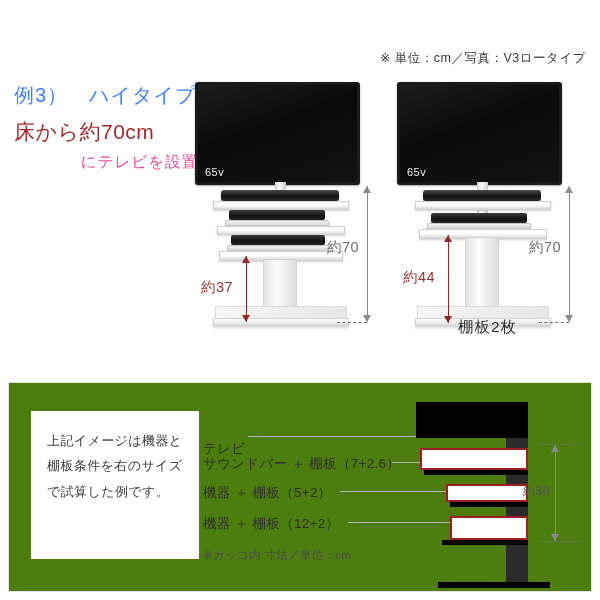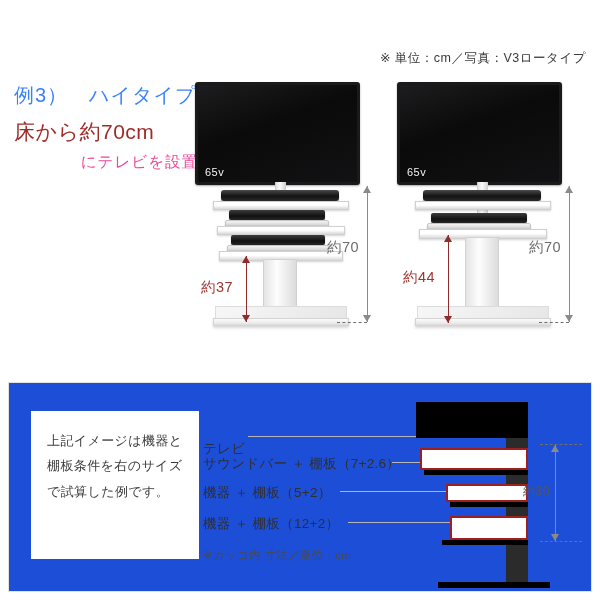--- a/index.html
+++ b/index.html
@@ -111,21 +111,21 @@
   .dash-h{position:absolute;height:0;border-top:1.5px dashed #6f6f6f;}
 
   .stand-caption{
     position:absolute;bottom:0;width:100%;text-align:center;
     font-size:15.5px;color:#2f2f2f;letter-spacing:1px;
   }
 
   
   .panel{
     position:absolute;left:8px;top:382px;width:584px;height:210px;
-    background:#1d4ed8;border:1px solid #e2e2e2;box-sizing:border-box;
+    background:#4d7c0f;border:1px solid #e2e2e2;box-sizing:border-box;
   }
   .note-box{
     position:absolute;left:22px;top:28px;width:168px;height:148px;
     background:#ffffff;box-sizing:border-box;
     padding:17px 16px;
     font-size:13px;line-height:1.95;color:#3b3b3b;letter-spacing:.4px;
   }
 
   
   .sch-label{
@@ -230,20 +230,21 @@
     <div class="dim-label red" style="left:18px;top:190px;">約44</div>
 
     <div class="arrow-v gray" style="left:184px;top:108px;height:136px;">
       <div class="ln"></div>
         <div class="hd up"></div>
         <div class="hd dn"></div>
     </div>
     <div class="dim-label gray" style="left:144px;top:160px;">約70</div>
     <div class="dash-h" style="left:154px;top:244px;width:30px;"></div>
 
+    <div class="stand-caption">棚板2枚</div>
   </div>
 
   <div class="panel">
     <div class="note-box">上記イメージは機器と棚板条件を右のサイズで試算した例です。</div>
   </div>
 
   <div class="sch-label" style="left:203px;top:440px;">テレビ</div>
   <div class="leader" style="left:248px;top:436px;width:170px;"></div>
 
   <div class="sch-label" style="left:203px;top:455px;">サウンドバー ＋ 棚板（7+2.6）</div>

